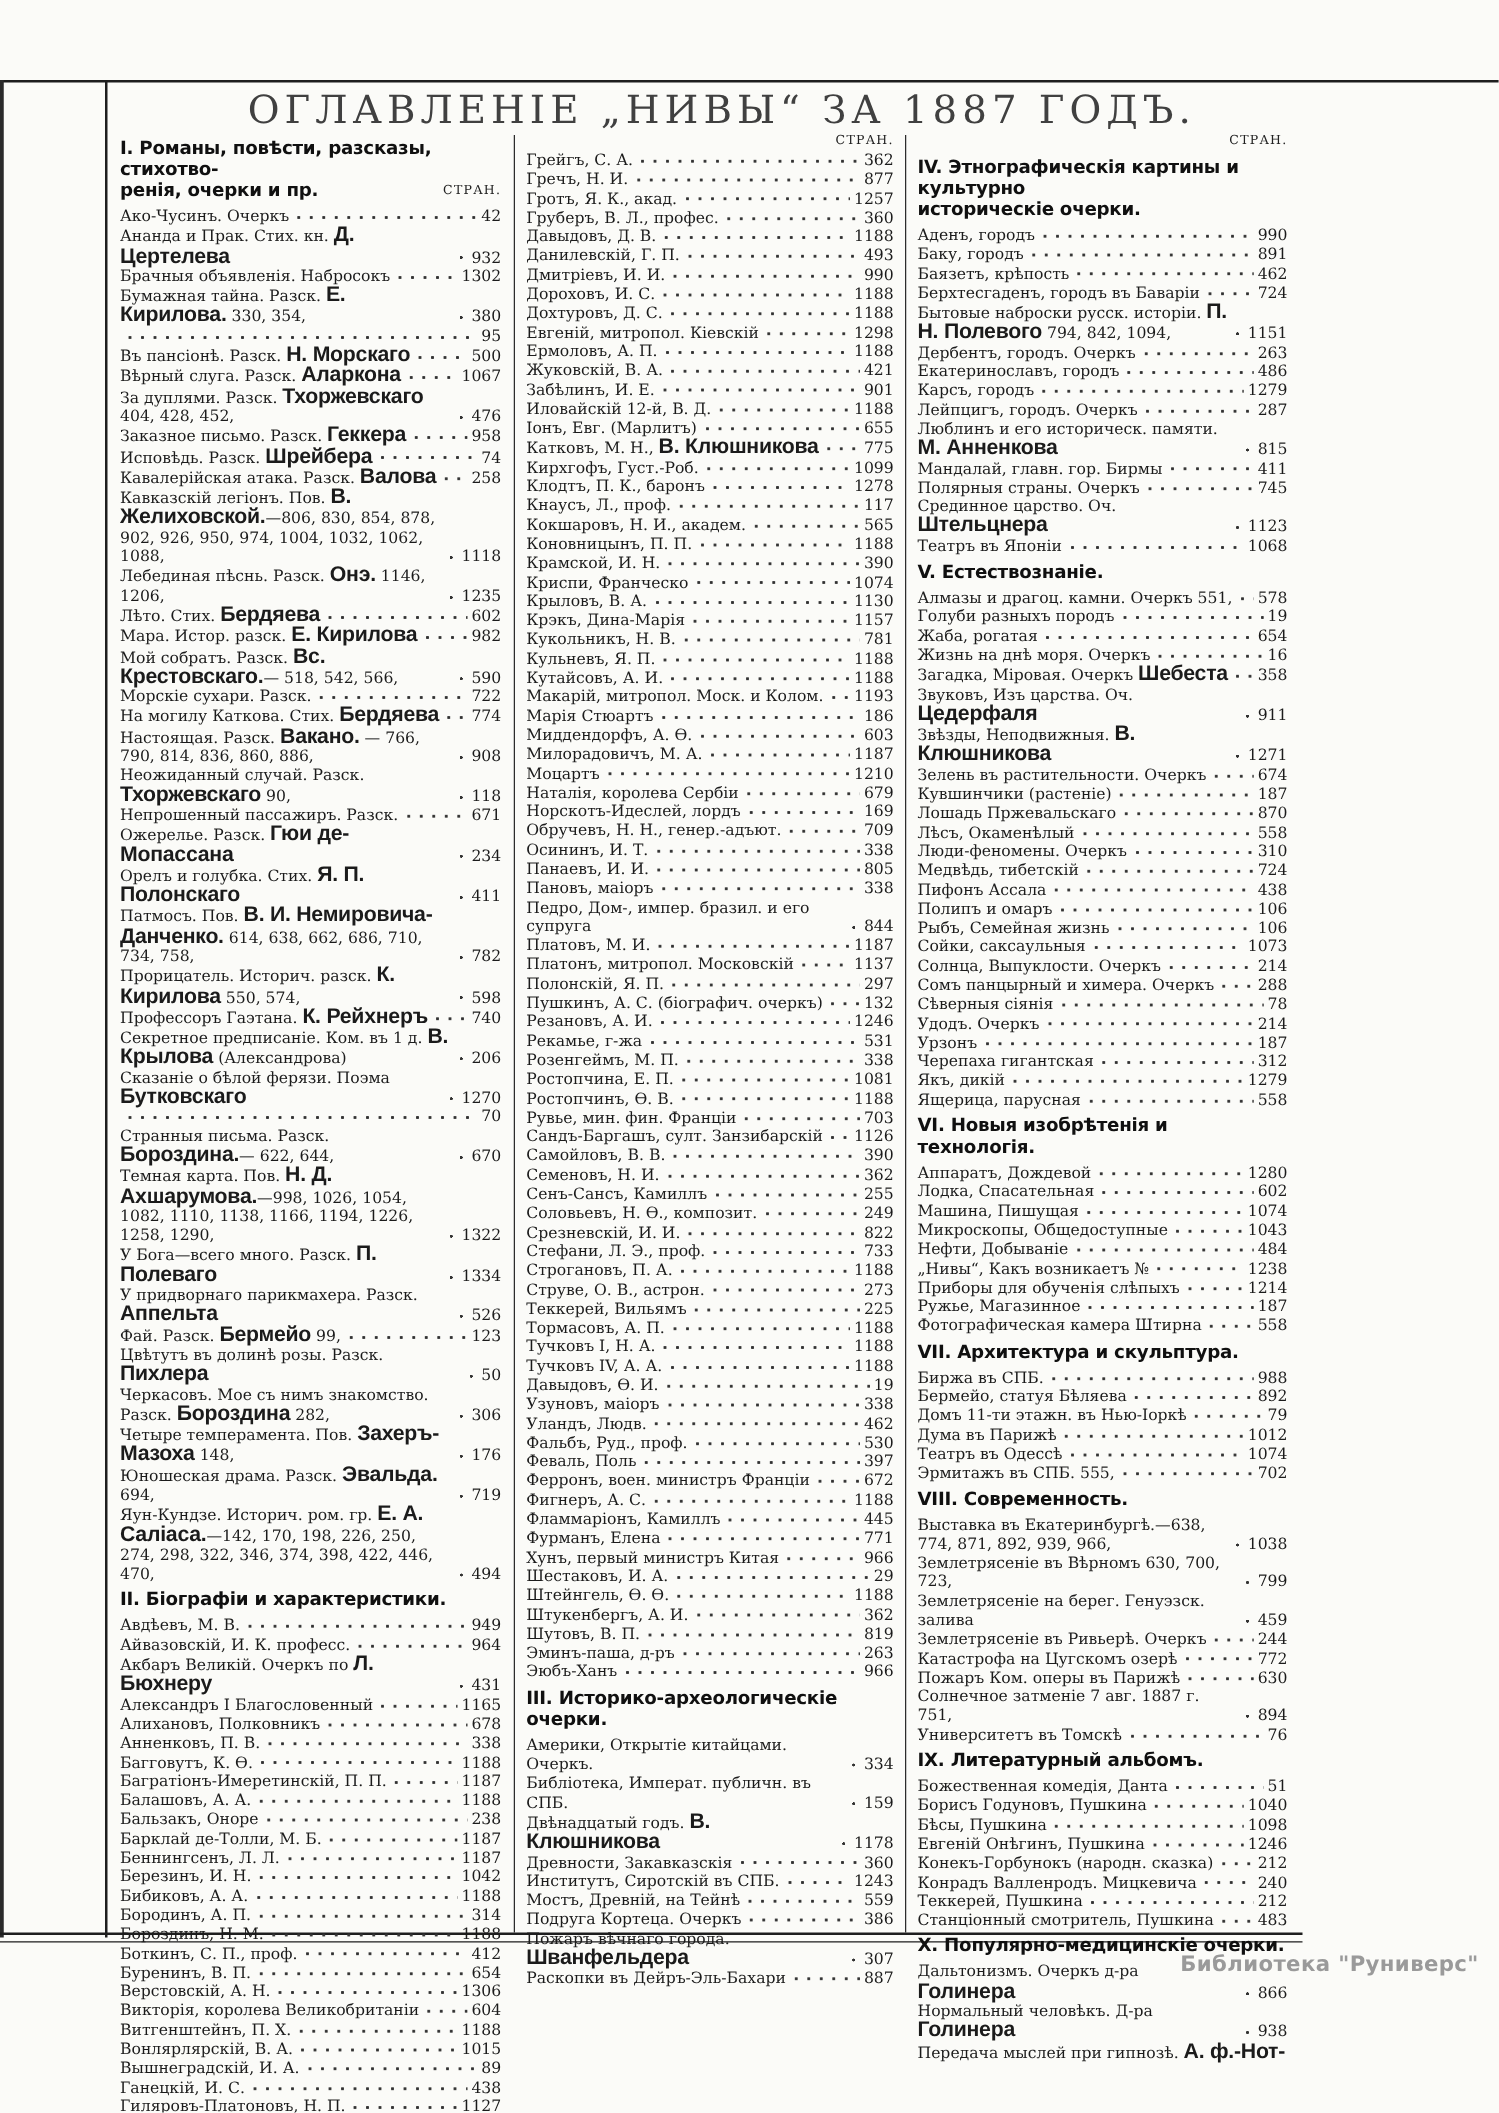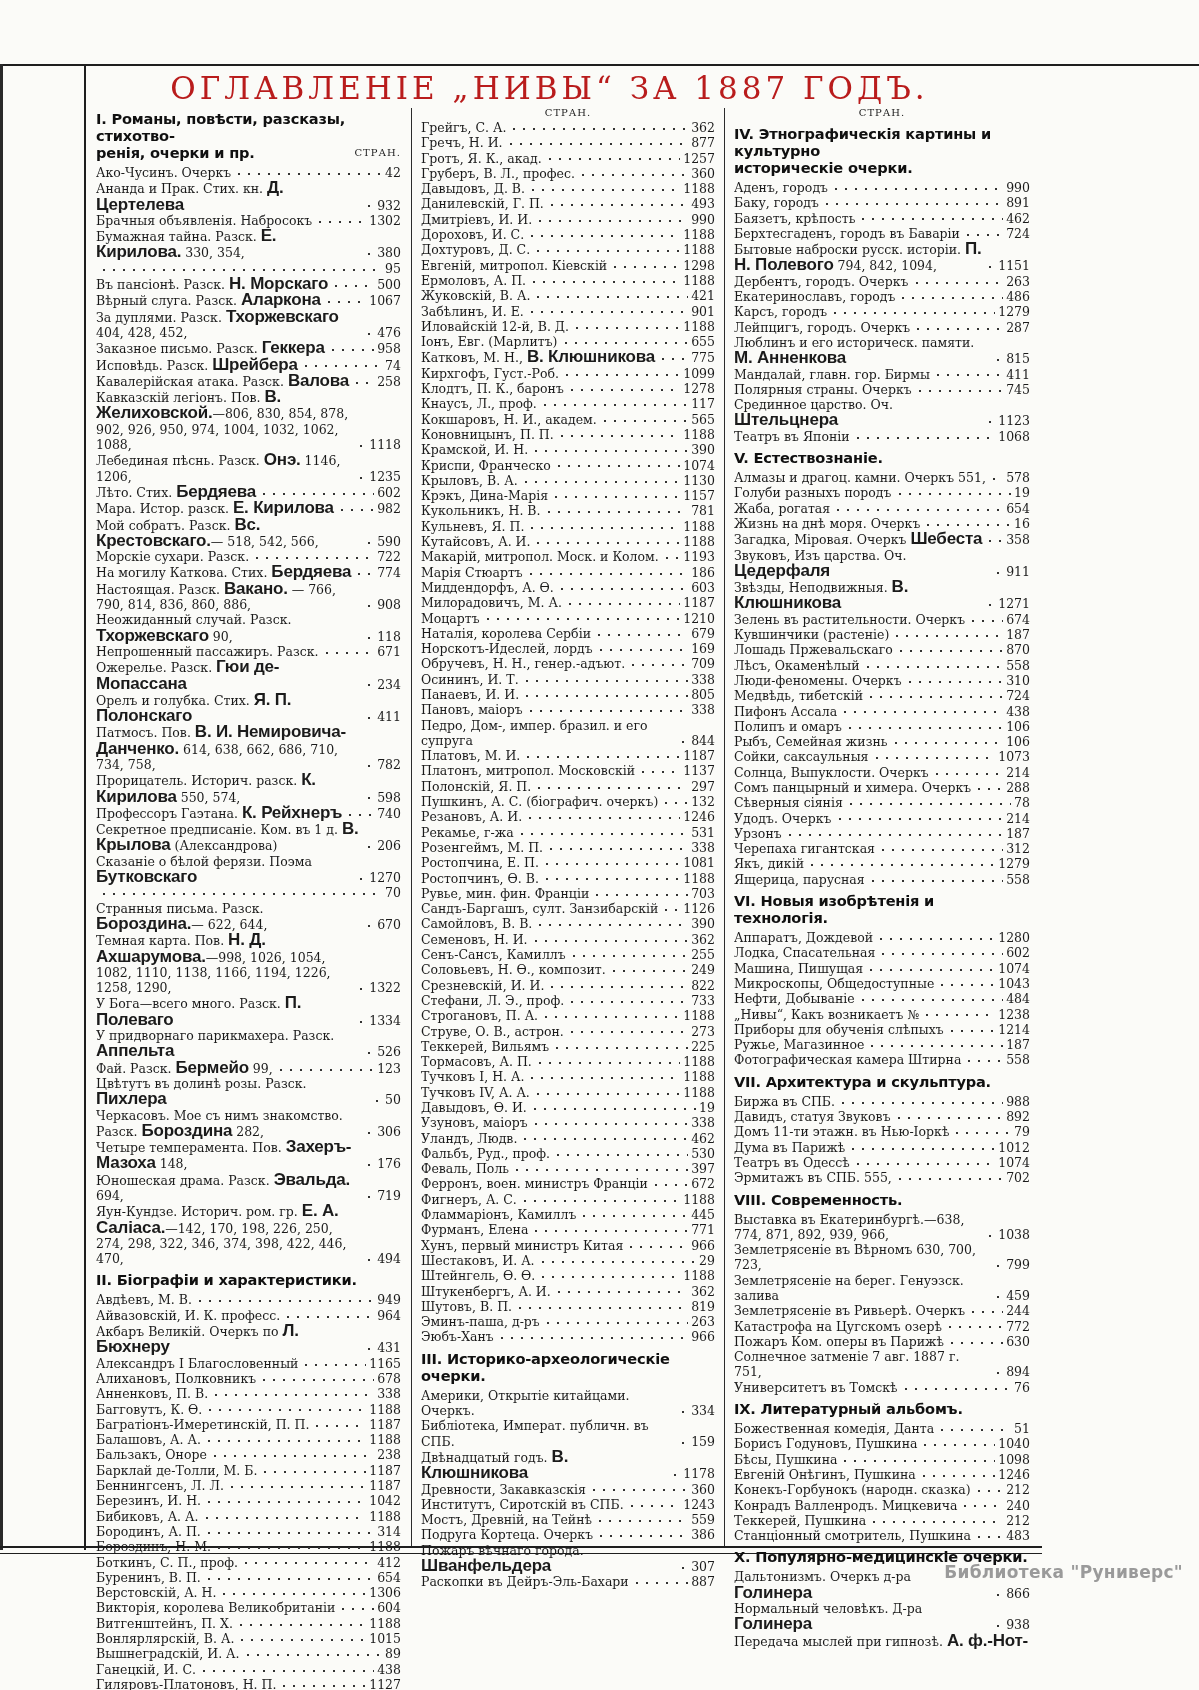--- a/index.html
+++ b/index.html
@@ -11,28 +11,28 @@
   .rule{position:absolute;background:#1e1e1e;}
   .rule-top{left:0;top:64px;width:1199px;height:2px;}
   .scan-edge{left:0;top:64px;width:3px;height:1486px;background:#2a2a2a;position:absolute;}
   .rule-left{left:84px;top:64px;width:2px;height:1486px;}
   .sep{width:1px;top:108px;height:1438px;background:#2c2c2c;position:absolute;}
   .sep1{left:411px;}
   .sep2{left:724px;}
   .rule-bottom{position:absolute;left:0;top:1546px;width:1042px;height:5px;
     border-top:2px solid #1e1e1e;border-bottom:1px solid #1e1e1e;background:transparent;}
   .title{
-    position:absolute;left:72px;top:70px;width:955px;text-align:center;
-    font-size:31px;letter-spacing:4px;white-space:nowrap;color:#b91c1c;
+    position:absolute;left:100px;top:70px;width:955px;text-align:center;
+    font-size:31px;letter-spacing:4px;white-space:nowrap;color:#404040;
   }
   .col{position:absolute;font-size:12.5px;line-height:15.3px;}
   .col-1{left:96px;top:110px;width:305px;}
   .col-2{left:421px;top:106px;width:294px;}
   .col-3{left:734px;top:106px;width:296px;}
-  .stran{font-size:10px;letter-spacing:1px;text-align:center;color:#222;line-height:14px;}
+  .stran{font-size:10px;letter-spacing:1px;text-align:right;color:#222;line-height:14px;}
   .sec-head{
     font-family:"DejaVu Sans", sans-serif;font-weight:700;
     font-size:14.6px;line-height:17px;
     margin:5px 0 4px 0;color:#101010;letter-spacing:-0.2px;
   }
   .sec-head.first{margin-top:0;text-align:left;}
   .sec-head .hl{display:block;}
   .head-row{position:relative;}
   .head-row .stran{position:absolute;right:0;bottom:1px;font-weight:400;font-family:"DejaVu Serif",serif;}
   .entry{display:flex;align-items:flex-end;}
@@ -1102,21 +1102,21 @@
     </div>
     <div class="sec-head">
       <div class="hl head-row"><span>VII. Архитектура и скульптура.</span></div>
     </div>
     <div class="entry">
       <span class="entry-text">Биржа въ СПБ.</span>
       <span class="dots"></span>
       <span class="pg">988</span>
     </div>
     <div class="entry">
-      <span class="entry-text">Давидъ, статуя Звуковъ</span>
+      <span class="entry-text">Бермейо, статуя Бѣляева</span>
       <span class="dots"></span>
       <span class="pg">892</span>
     </div>
     <div class="entry">
       <span class="entry-text">Домъ 11-ти этажн. въ Нью-Іоркѣ</span>
       <span class="dots"></span>
       <span class="pg">79</span>
     </div>
     <div class="entry">
       <span class="entry-text">Дума въ Парижѣ</span>

